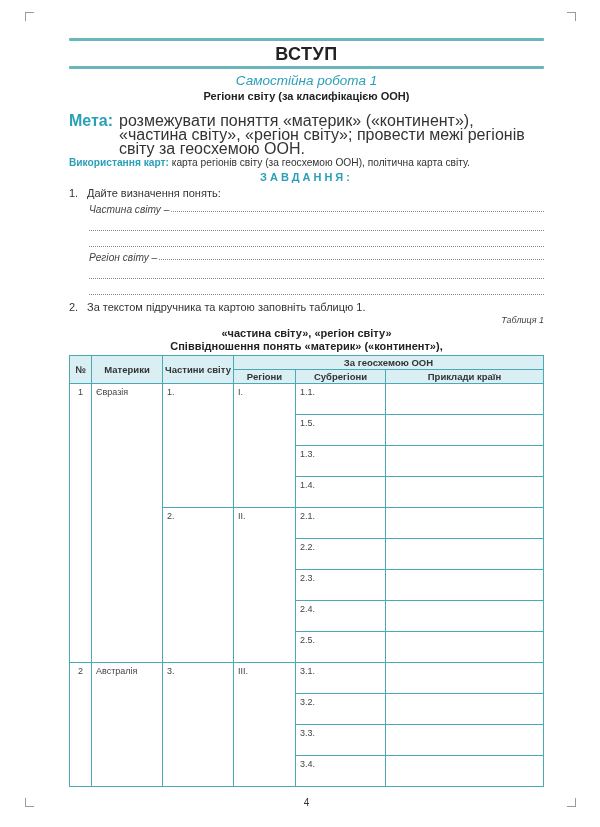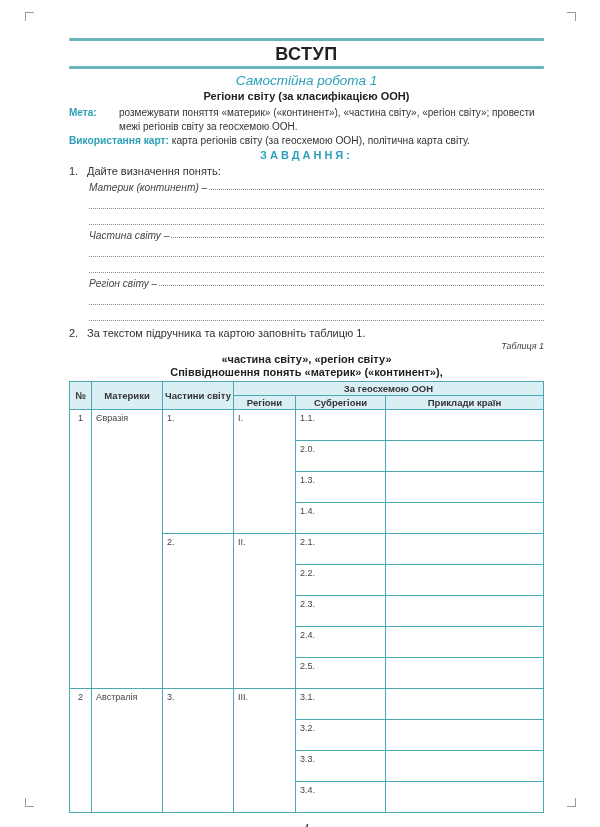--- a/index.html
+++ b/index.html
@@ -11,21 +11,21 @@
     .crop.tl { left: 25px; top: 12px; border-left-width: 1px; border-top-width: 1px; }
     .crop.tr { left: 567px; top: 12px; border-right-width: 1px; border-top-width: 1px; }
     .crop.bl { left: 25px; top: 798px; border-left-width: 1px; border-bottom-width: 1px; }
     .crop.br { left: 567px; top: 798px; border-right-width: 1px; border-bottom-width: 1px; }
 
     .page { position: absolute; left: 69px; top: 38px; width: 475px; }
     .rule { height: 3px; background: #6bb5bd; border-radius: 1px; }
     .title { text-align: center; font-weight: bold; font-size: 18px; color: #222; padding: 3px 0 1px; letter-spacing: 0.5px; }
     .subtitle { text-align: center; font-style: italic; font-weight: normal; color: #2a9fb8; font-size: 13.5px; margin-top: 4px; }
     .topic { text-align: center; font-weight: bold; font-size: 11px; color: #222; margin-top: 2px; }
-    .goal { font-size: 10px; margin-top: 4px; line-height: 14px; display: flex; }
+    .goal { font-size: 16px; margin-top: 12px; line-height: 14px; display: flex; }
     .goal .lbl { color: #2a9fb8; font-weight: bold; width: 50px; flex: none; }
     .maps { font-size: 10.2px; line-height: 14px; }
     .maps .lbl { color: #2a9fb8; font-weight: bold; }
     .tasks-h { text-align: center; color: #2a9fb8; font-weight: bold; font-size: 11px; letter-spacing: 3px; margin-top: 1px; }
     .q { font-size: 11px; margin-top: 4px; }
     .q .n { display: inline-block; width: 18px; }
     .def { margin-left: 20px; font-size: 10.2px; font-style: italic; color: #444; }
     .dots { border-bottom: 1px dotted #888; height: 15px; }
     .def-line { display: flex; align-items: flex-end; height: 16px; }
     .def-line .dl { flex: 1; border-bottom: 1px dotted #888; margin-left: 2px; margin-bottom: 3px; }
@@ -57,28 +57,20 @@
     <span class="lbl">Мета:</span>
     <span>розмежувати поняття «материк» («континент»), «частина світу», «регіон світу»; провести межі регіонів світу за геосхемою ООН.</span>
   </div>
   <div class="maps">
     <span class="lbl">Використання карт:</span><span> карта регіонів світу (за геосхемою ООН), політична карта світу.</span>
   </div>
   <div class="tasks-h">ЗАВДАННЯ:</div>
 
   <div class="q">
     <span class="n">1.</span><span>Дайте визначення понять:</span>
-  </div>
-  <div class="def">
-    <div class="def-line">
-        <span>Материк (континент) –</span>
-        <span class="dl"></span>
-      </div>
-    <div class="dots"></div>
-    <div class="dots"></div>
   </div>
   <div class="def">
     <div class="def-line">
         <span>Частина світу –</span>
         <span class="dl"></span>
       </div>
     <div class="dots"></div>
     <div class="dots"></div>
   </div>
   <div class="def">
@@ -126,21 +118,21 @@
 
       <tr>
         <td rowspan="9" style="text-align:center">1</td>
         <td rowspan="9">Євразія</td>
         <td rowspan="4">1.</td>
         <td rowspan="4">I.</td>
         <td class="sub">1.1.</td>
         <td></td>
       </tr>
       <tr>
-          <td class="sub">2.0.</td>
+          <td class="sub">1.5.</td>
           <td></td>
         </tr>
       <tr>
           <td class="sub">1.3.</td>
           <td></td>
         </tr>
       <tr>
           <td class="sub">1.4.</td>
           <td></td>
         </tr>

